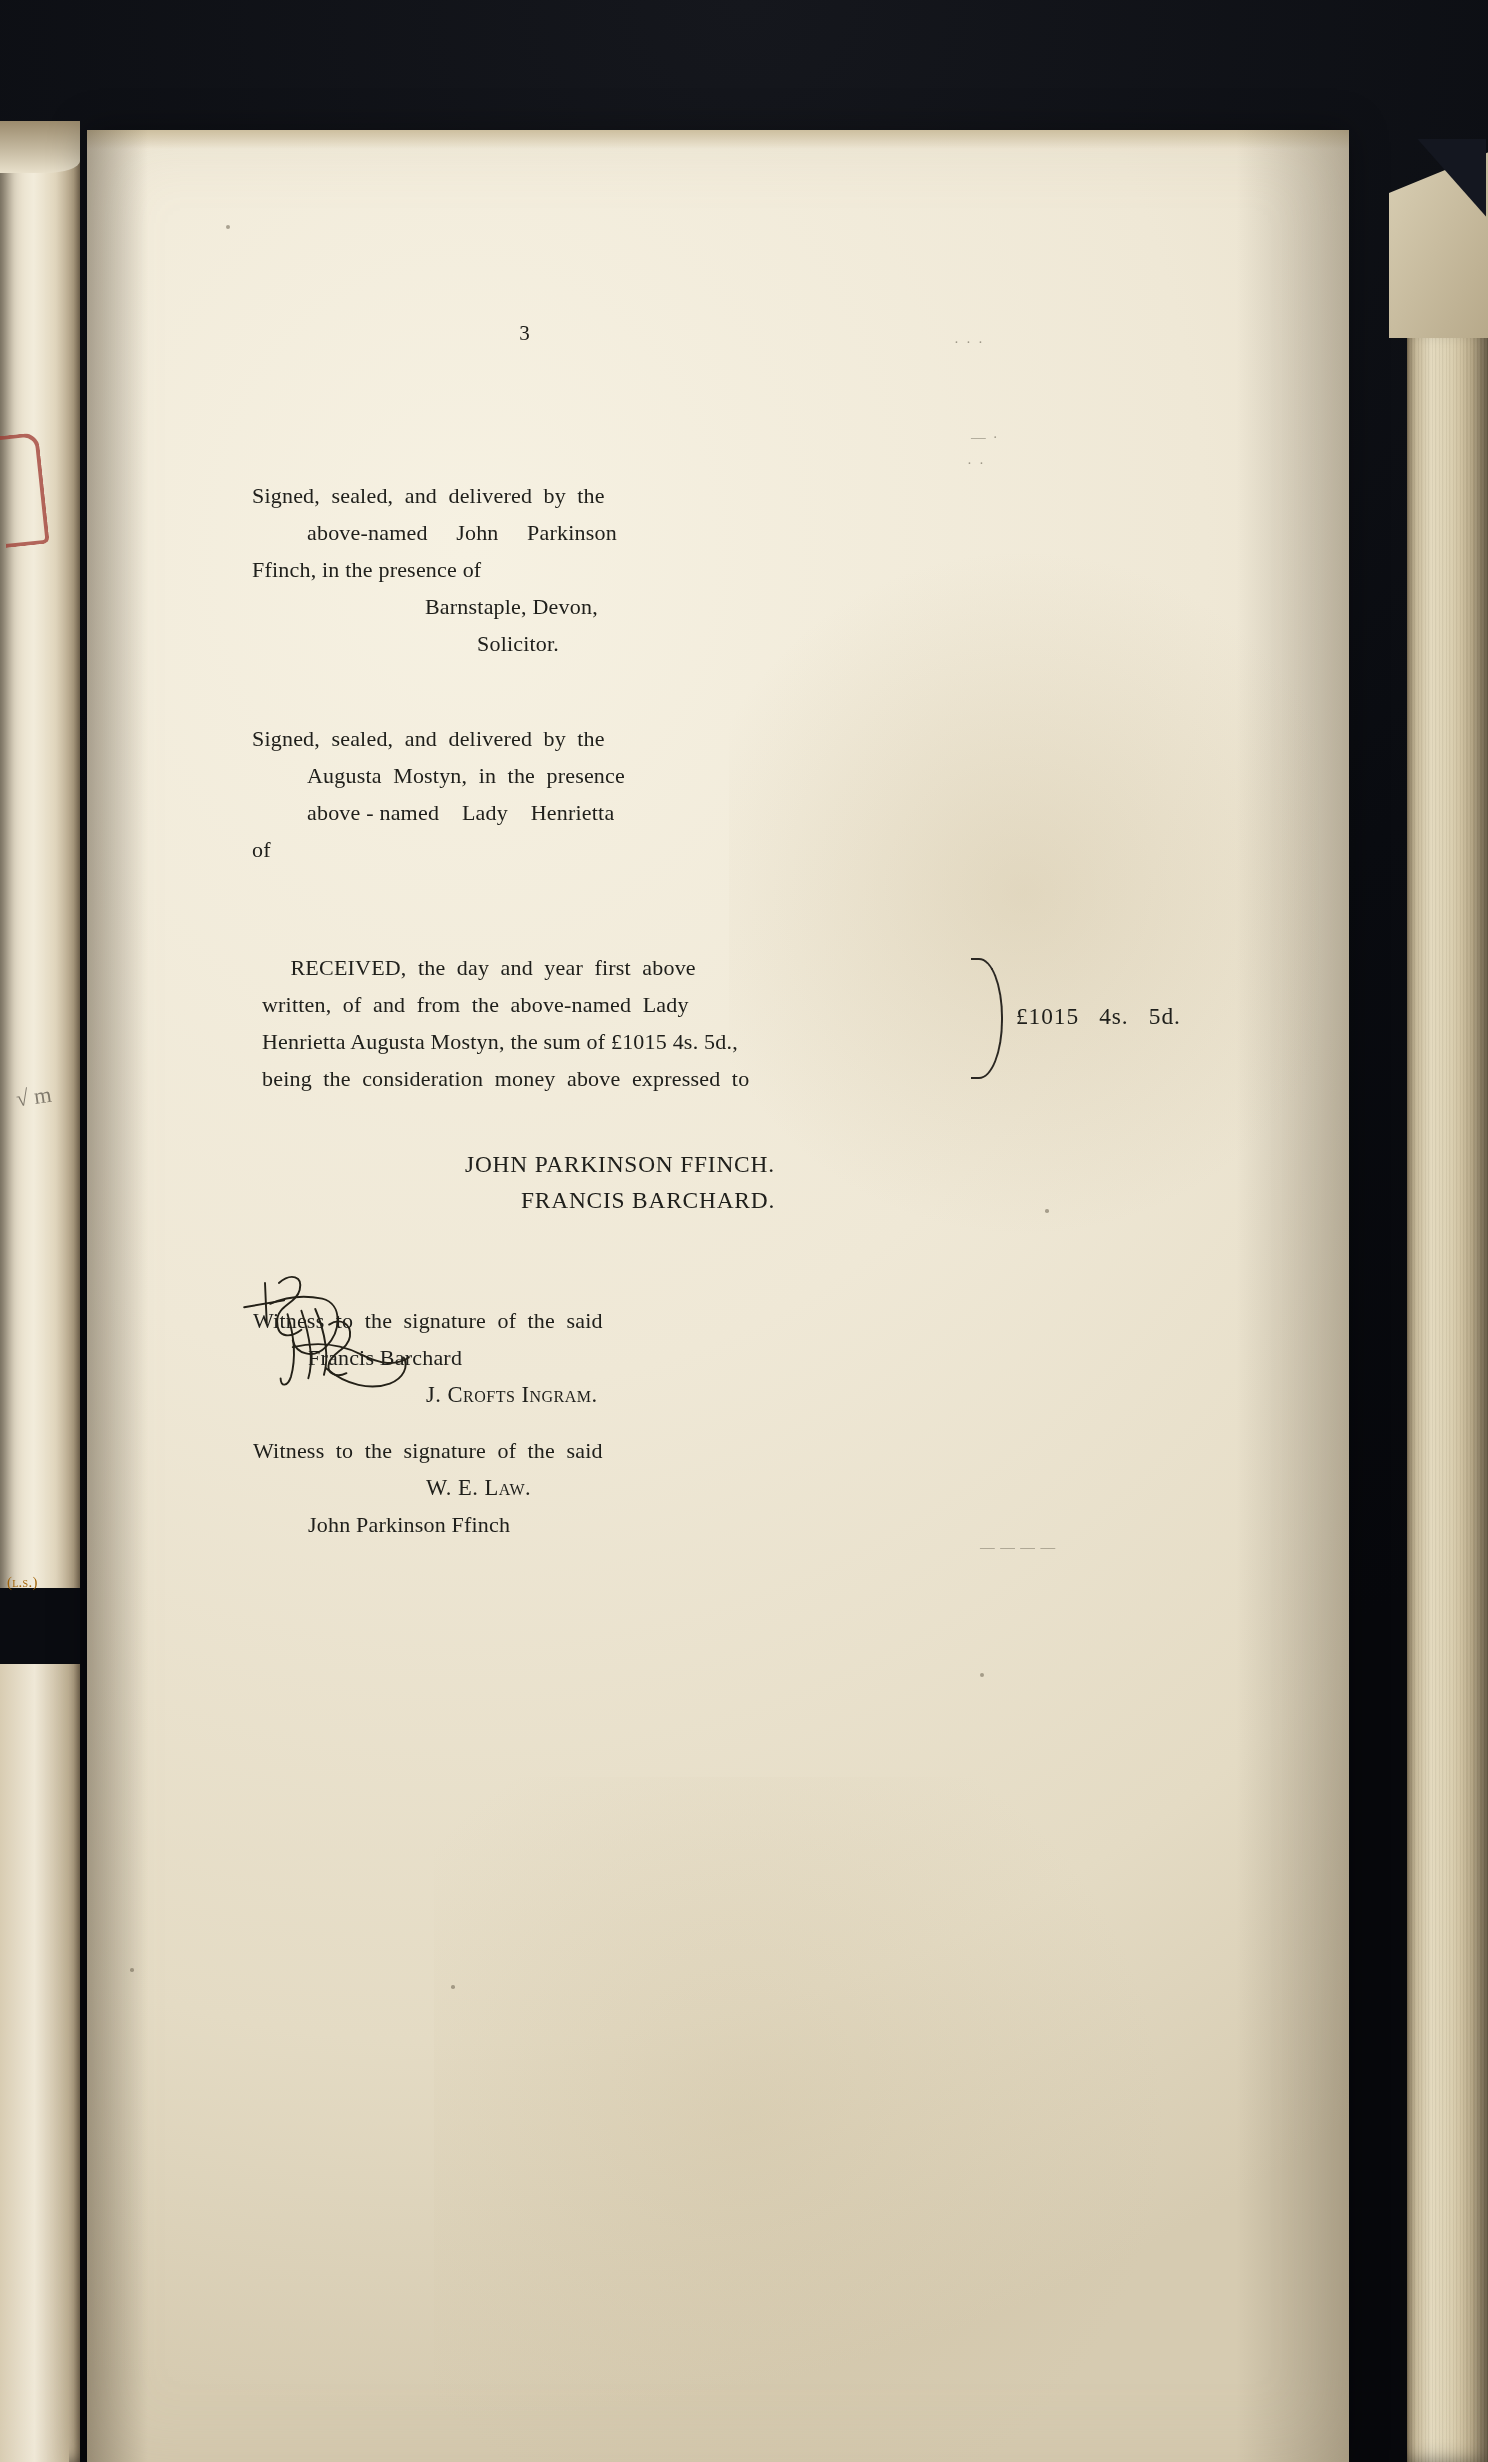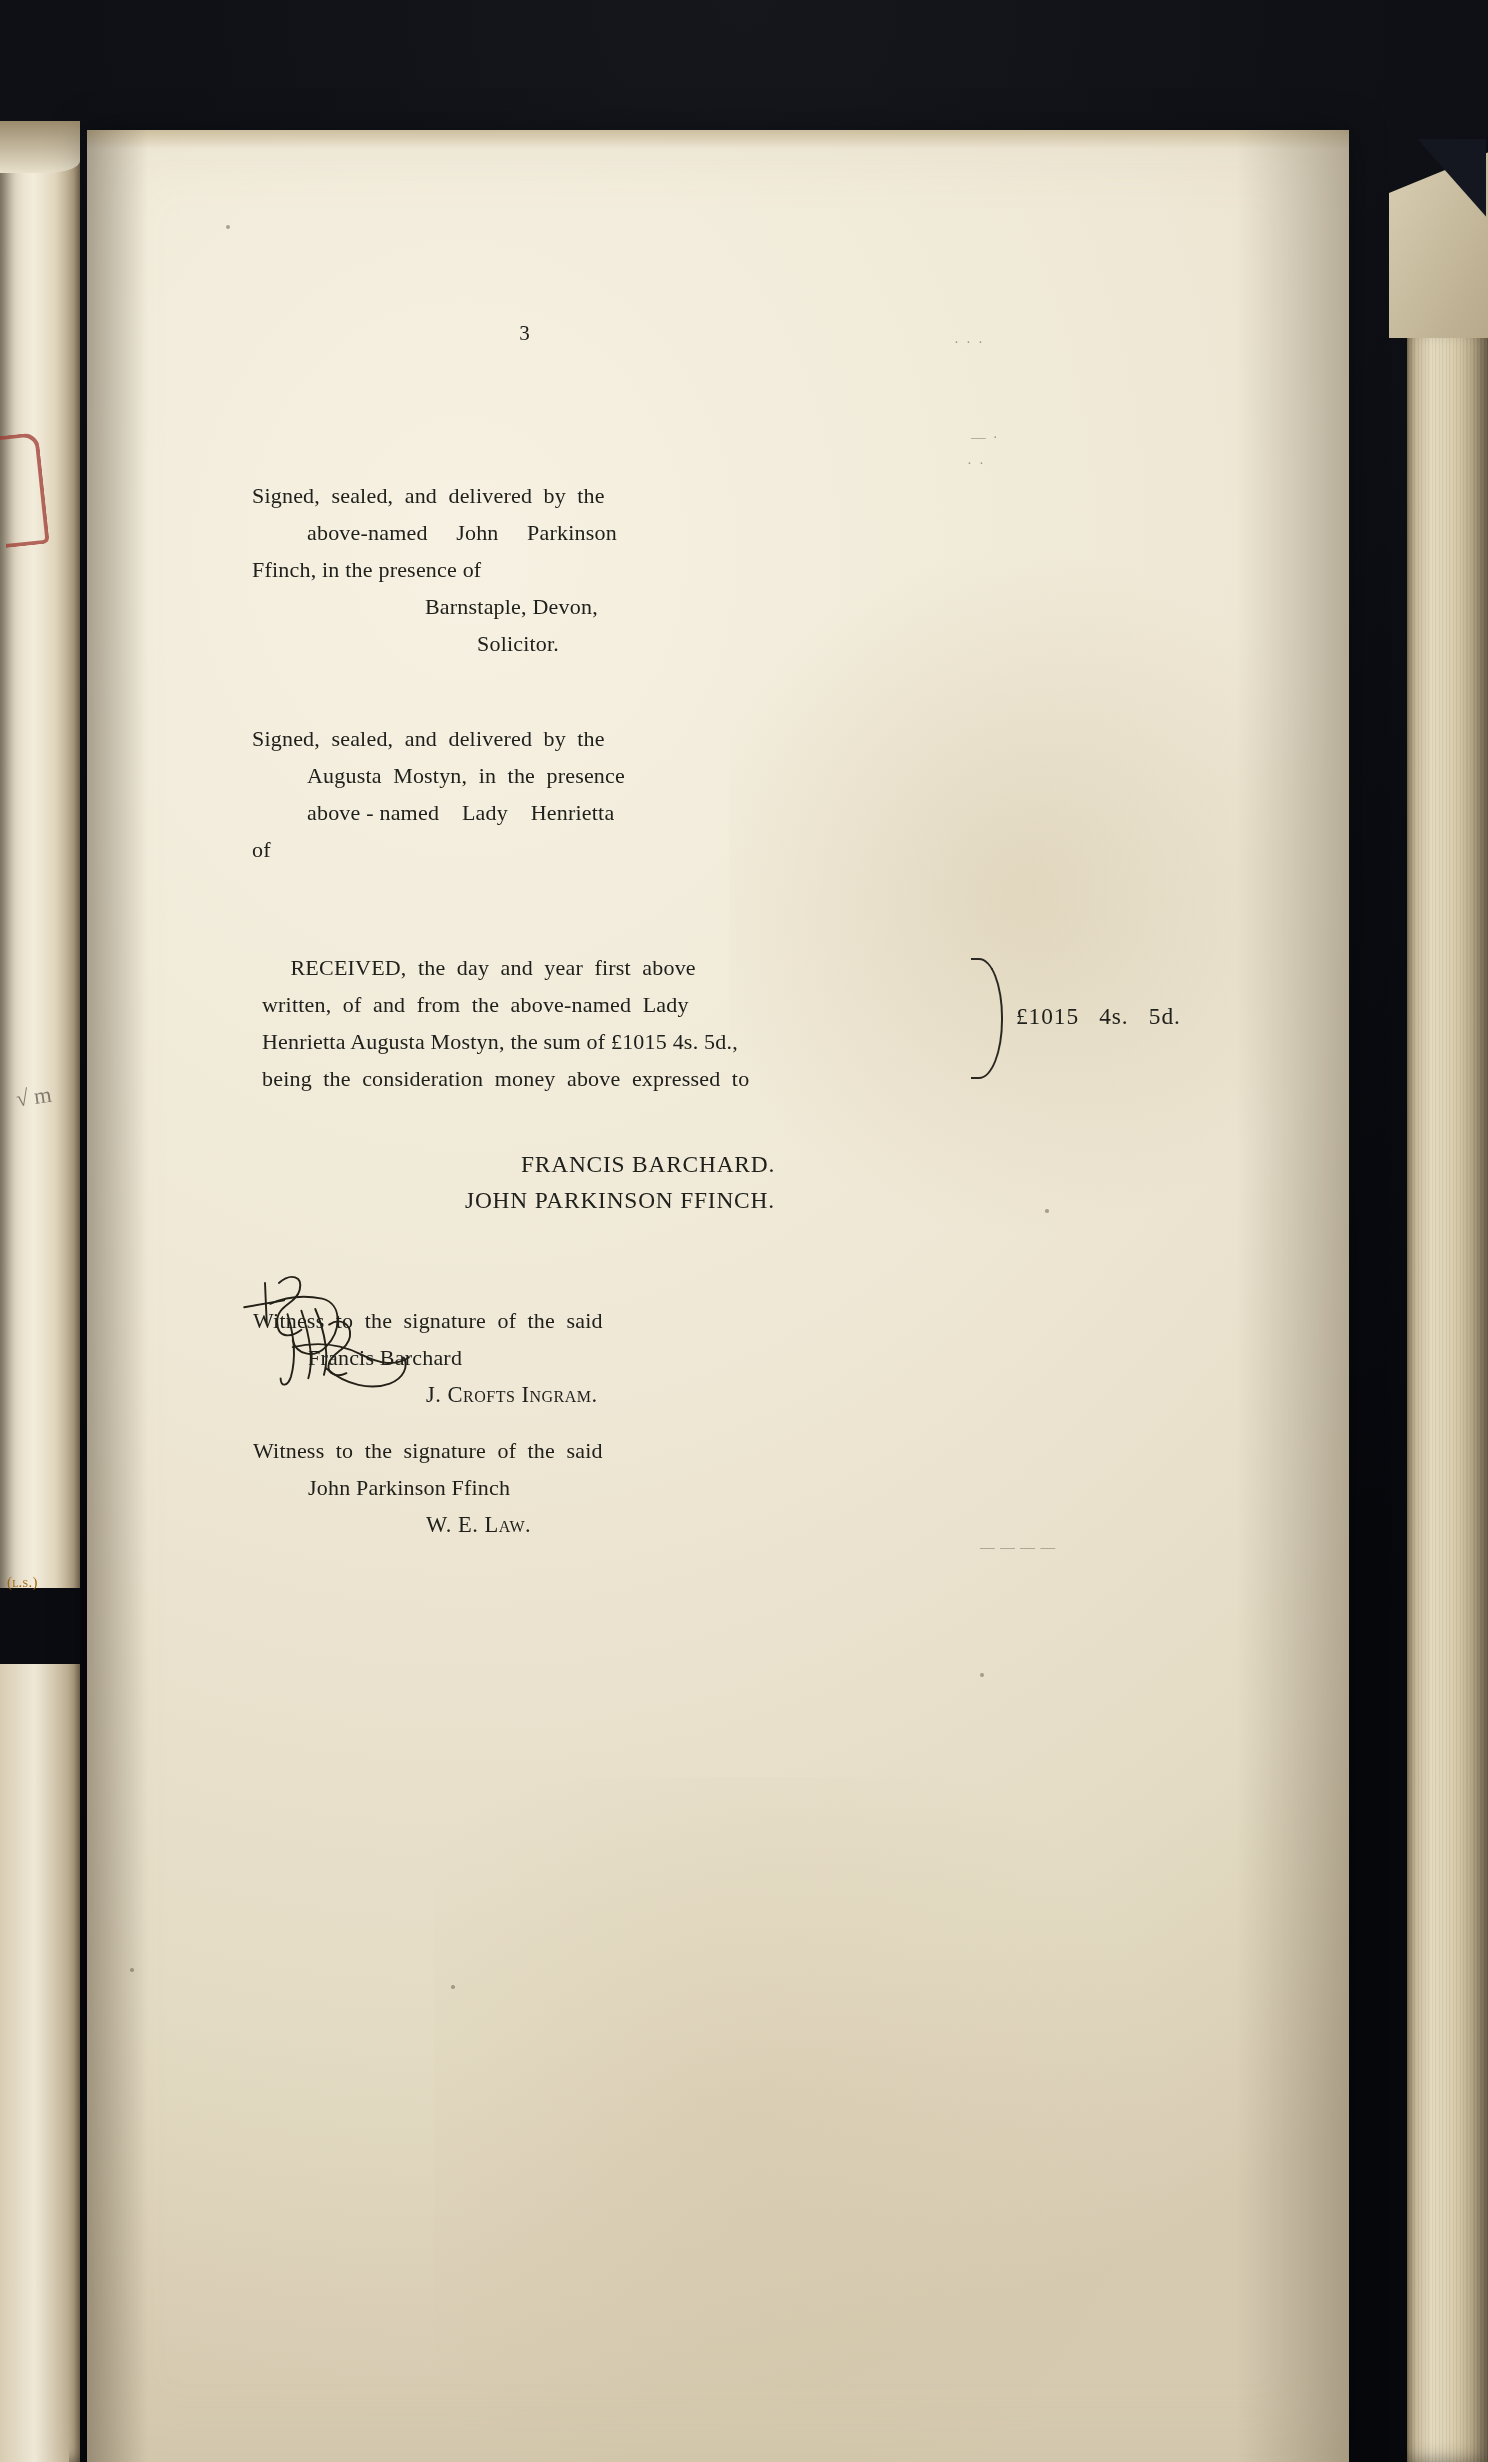--- a/index.html
+++ b/index.html
@@ -334,34 +334,34 @@
         <div class="justified">     RECEIVED,  the  day  and  year  first  above</div>
         <div class="justified">written,  of  and  from  the  above-named  Lady</div>
         <div class="justified">Henrietta Augusta Mostyn, the sum of £1015 4s. 5d.,</div>
         <div class="justified">being  the  consideration  money  above  expressed  to</div>
       </div>
 
       <div class="brace"></div>
       <div class="amount">£1015   4s.   5d.</div>
 
       <div class="blk" style="left:434px; top:1016px; width:659px;">
+        <div class="allcaps" style="line-height:36px; margin-left:-56px;">JOHN PARKINSON FFINCH.</div>
         <div class="allcaps" style="line-height:36px;">FRANCIS BARCHARD.</div>
-        <div class="allcaps" style="line-height:36px; margin-left:-56px;">JOHN PARKINSON FFINCH.</div>
       </div>
 
       <div class="blk" style="left:166px; top:1172px; width:676px;">
         <div class="para-line">Witness  to  the  signature  of  the  said</div>
         <div class="para-line indent1">Francis Barchard</div>
         <div class="para-line indent3 smallcaps" style="font-size:22.5px;">J. Crofts Ingram.</div>
       </div>
 
       <div class="blk" style="left:166px; top:1302px; width:676px;">
         <div class="para-line">Witness  to  the  signature  of  the  said</div>
+        <div class="para-line indent3 smallcaps" style="font-size:22.5px;">W. E. Law.</div>
         <div class="para-line indent1">John Parkinson Ffinch</div>
-        <div class="para-line indent3 smallcaps" style="font-size:22.5px;">W. E. Law.</div>
       </div>
 
       <svg class="signature" viewBox="0 0 300 180">
         <g fill="none" stroke="#242118" stroke-width="2.2" stroke-linecap="round">
           <path d="M6 58 L52 50"></path>
           <path d="M30 30 L32 76"></path>
           <path d="M46 30 C 60 18, 74 22, 70 38 C 66 54, 44 56, 44 74 C 44 96, 62 92, 72 84"></path>
           <path d="M36 54 C 54 46, 76 44, 96 48 C 120 54, 118 86, 100 104 C 86 118, 66 112, 62 96"></path>
           <path d="M56 66 C 64 92, 66 116, 60 138 C 56 150, 48 150, 48 140"></path>
           <path d="M72 62 C 82 92, 86 120, 80 140"></path>

